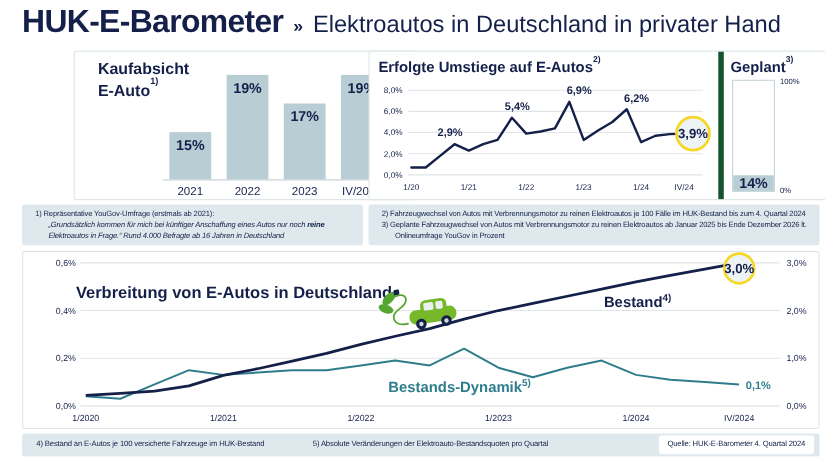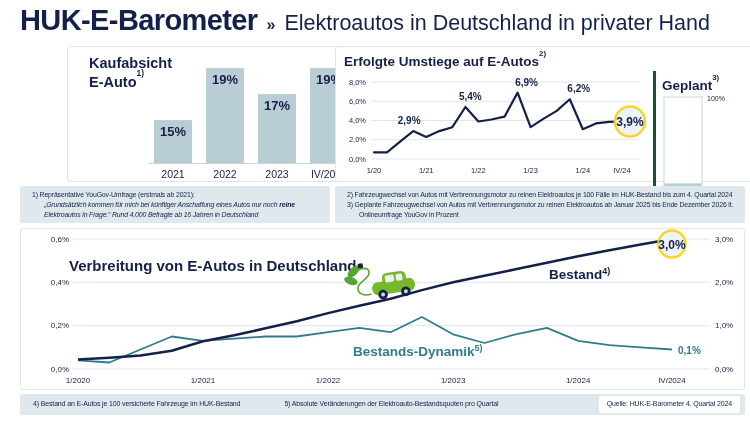--- a/index.html
+++ b/index.html
@@ -11,21 +11,21 @@
   .hdr-sub{font-size:21.5px;font-weight:400;}
   .panel{position:absolute;background:#fff;border:1px solid #dde7ea;border-radius:3px;box-sizing:border-box;}
   #p-kauf{left:20px;top:46px;width:310px;height:136px;margin-left:47px;}
   #p-mid{left:335px;top:46px;width:477px;height:136px;}
   #p-big{left:20px;top:228px;width:725px;height:162px;}
   .p-title{position:absolute;font-weight:700;color:#14204a;z-index:2;}
   #t-kauf{left:21px;top:8px;font-size:14.5px;line-height:1.22;}
   #t-umstiege{left:8px;top:6px;font-size:13.5px;}
   #t-geplant{left:6px;top:6px;font-size:13.5px;}
   .sec-umstiege{position:absolute;left:0;top:0;width:317px;height:134px;}
-  .sec-geplant{position:absolute;left:317px;top:0;width:91px;height:134px;border-left:3px solid #14532d;margin-top:24px;}
+  .sec-geplant{position:absolute;left:317px;top:0;width:91px;height:134px;border-left:5px solid #14532d;}
   .chart-svg{position:absolute;left:0;top:0;display:block;font-family:"Liberation Sans",sans-serif;}
   sup{font-size:58%;position:relative;top:-0.5em;font-weight:inherit;}
   .fnbar{position:absolute;background:#dfe9ed;color:#14204a;font-size:6.9px;letter-spacing:-0.15px;
          line-height:1.45;border-radius:2px;box-sizing:border-box;}
   #fn1{left:20px;top:186px;width:310px;height:37px;padding:4px 8px 4px 12px;}
   #fn2{left:335px;top:186px;width:410px;height:37px;padding:4px 8px 4px 12px;}
   #fnb{left:20px;top:394px;width:725px;height:21px;display:flex;align-items:center;padding:0 5px 0 13px;font-size:7px;}
   .fn-item{padding-left:12px;text-indent:-12px;}
   .it{font-style:italic;}
   #f5{margin-left:44px;}

